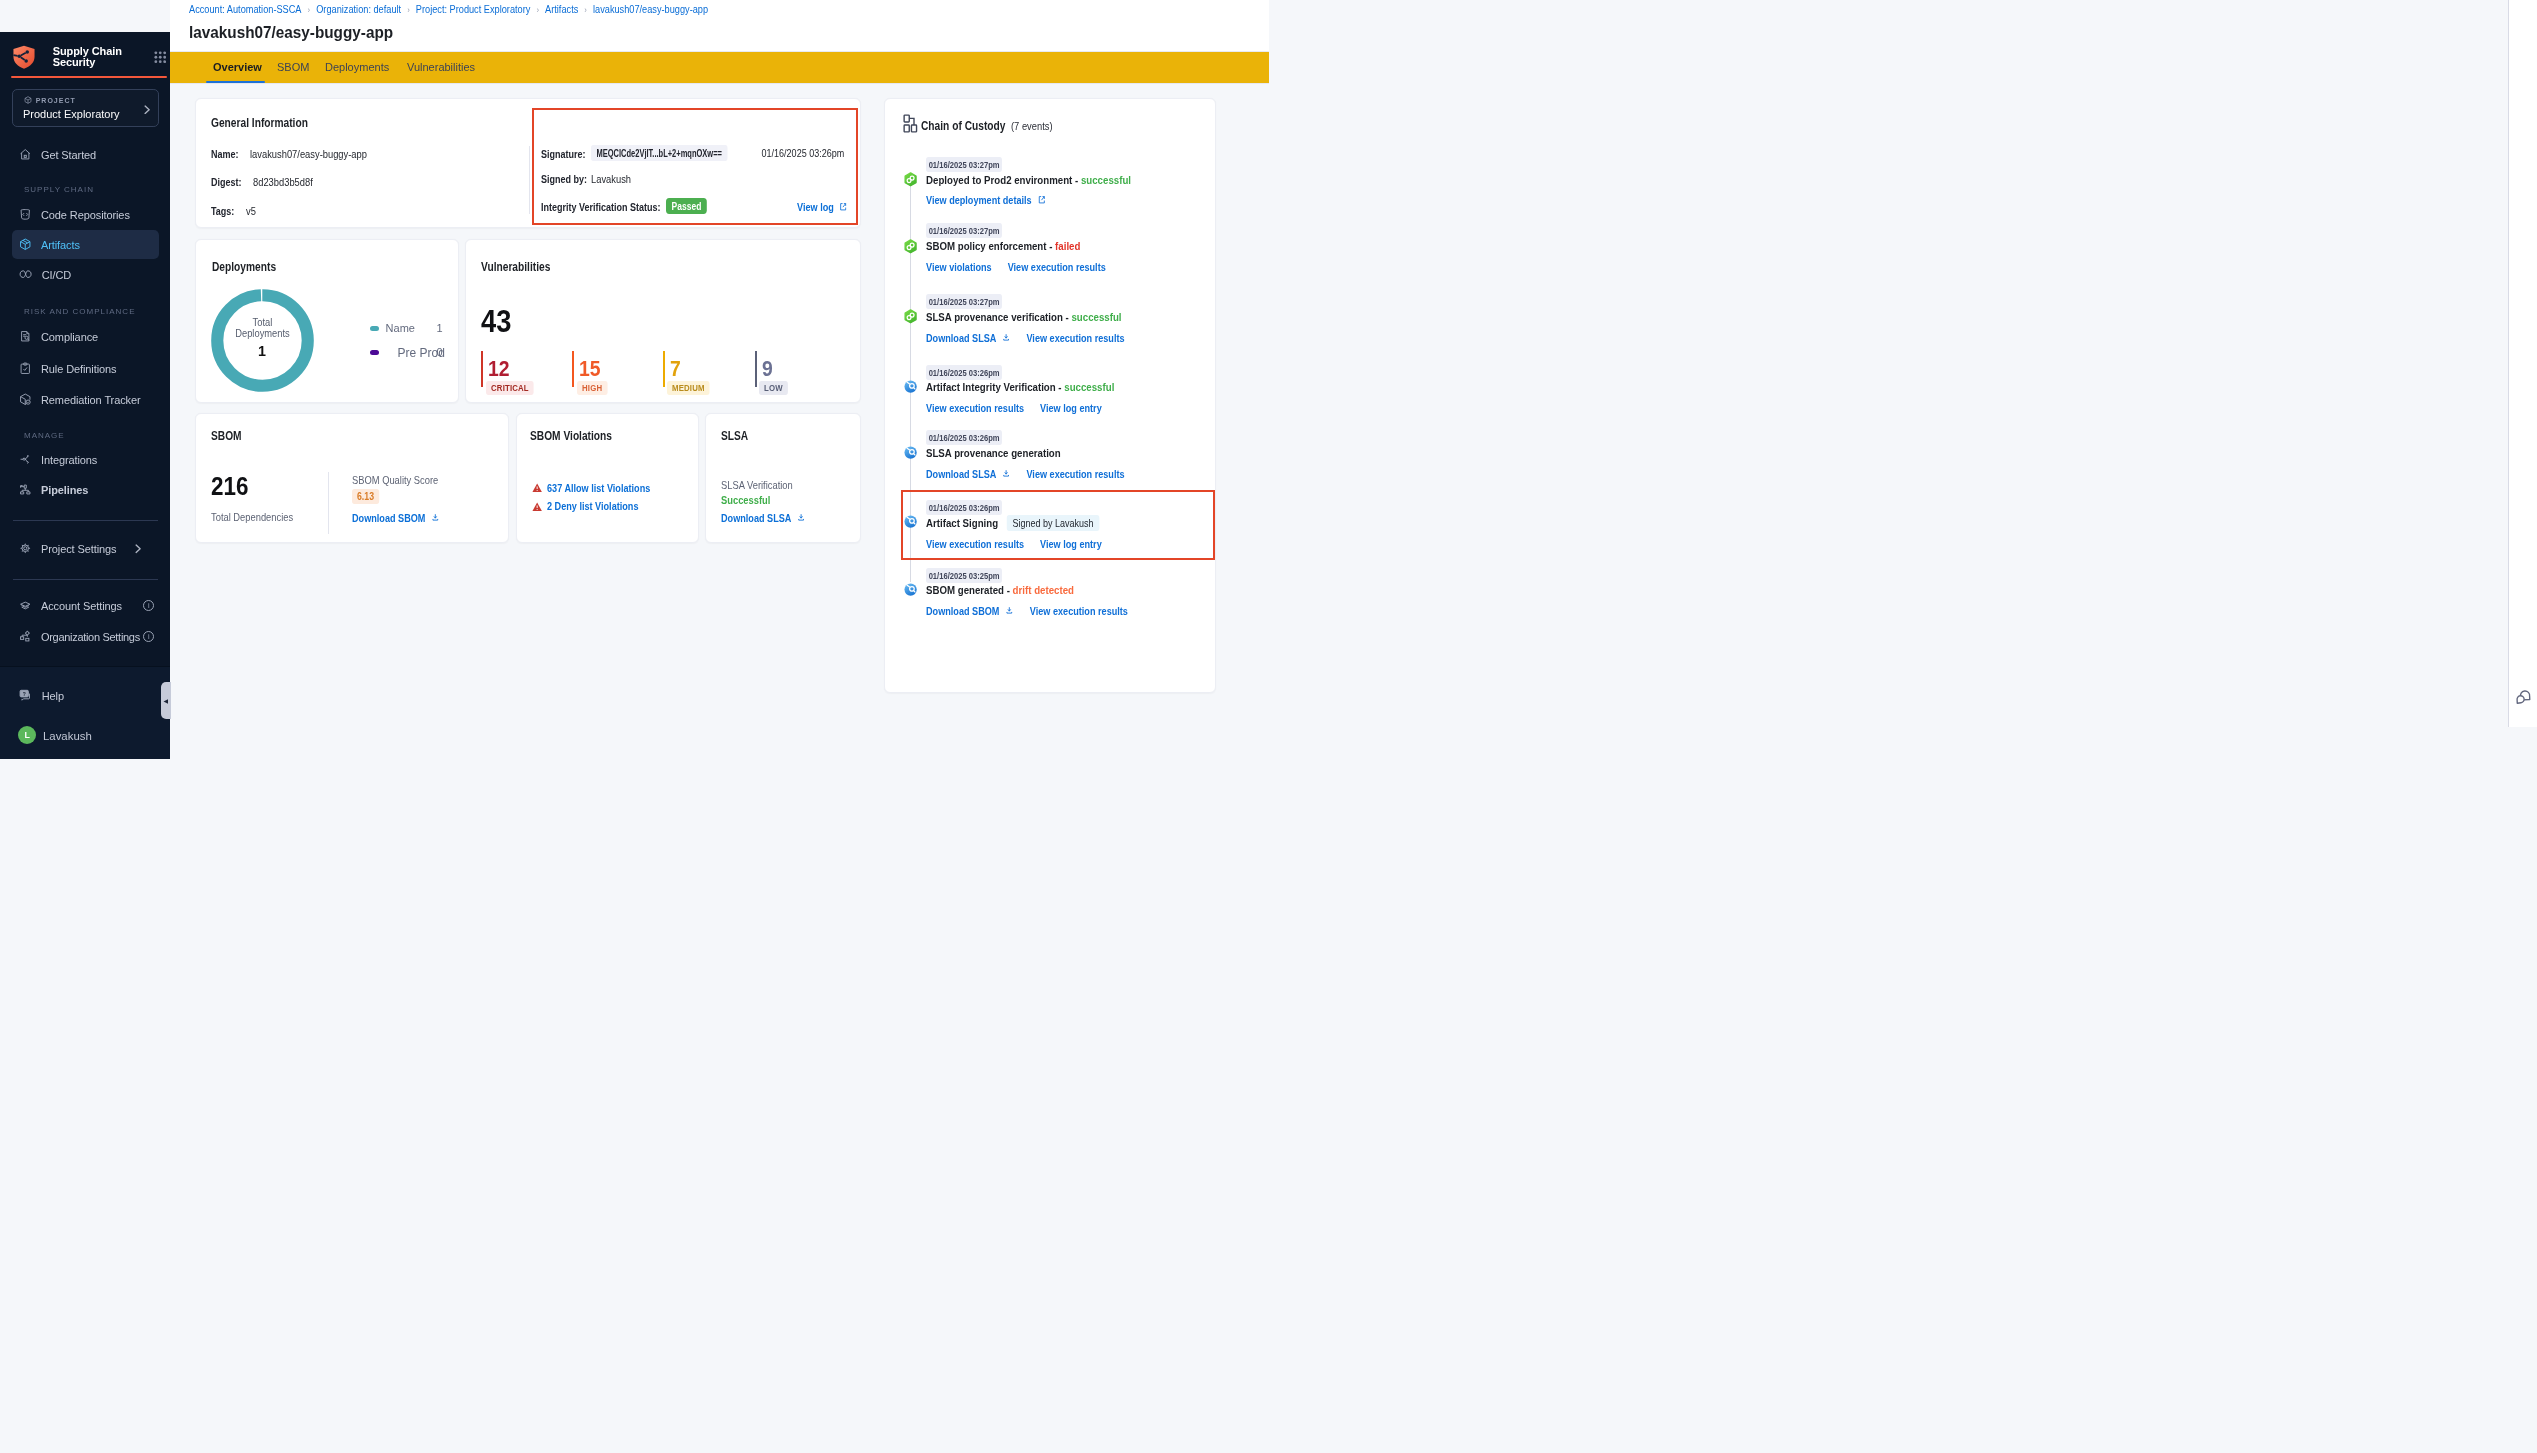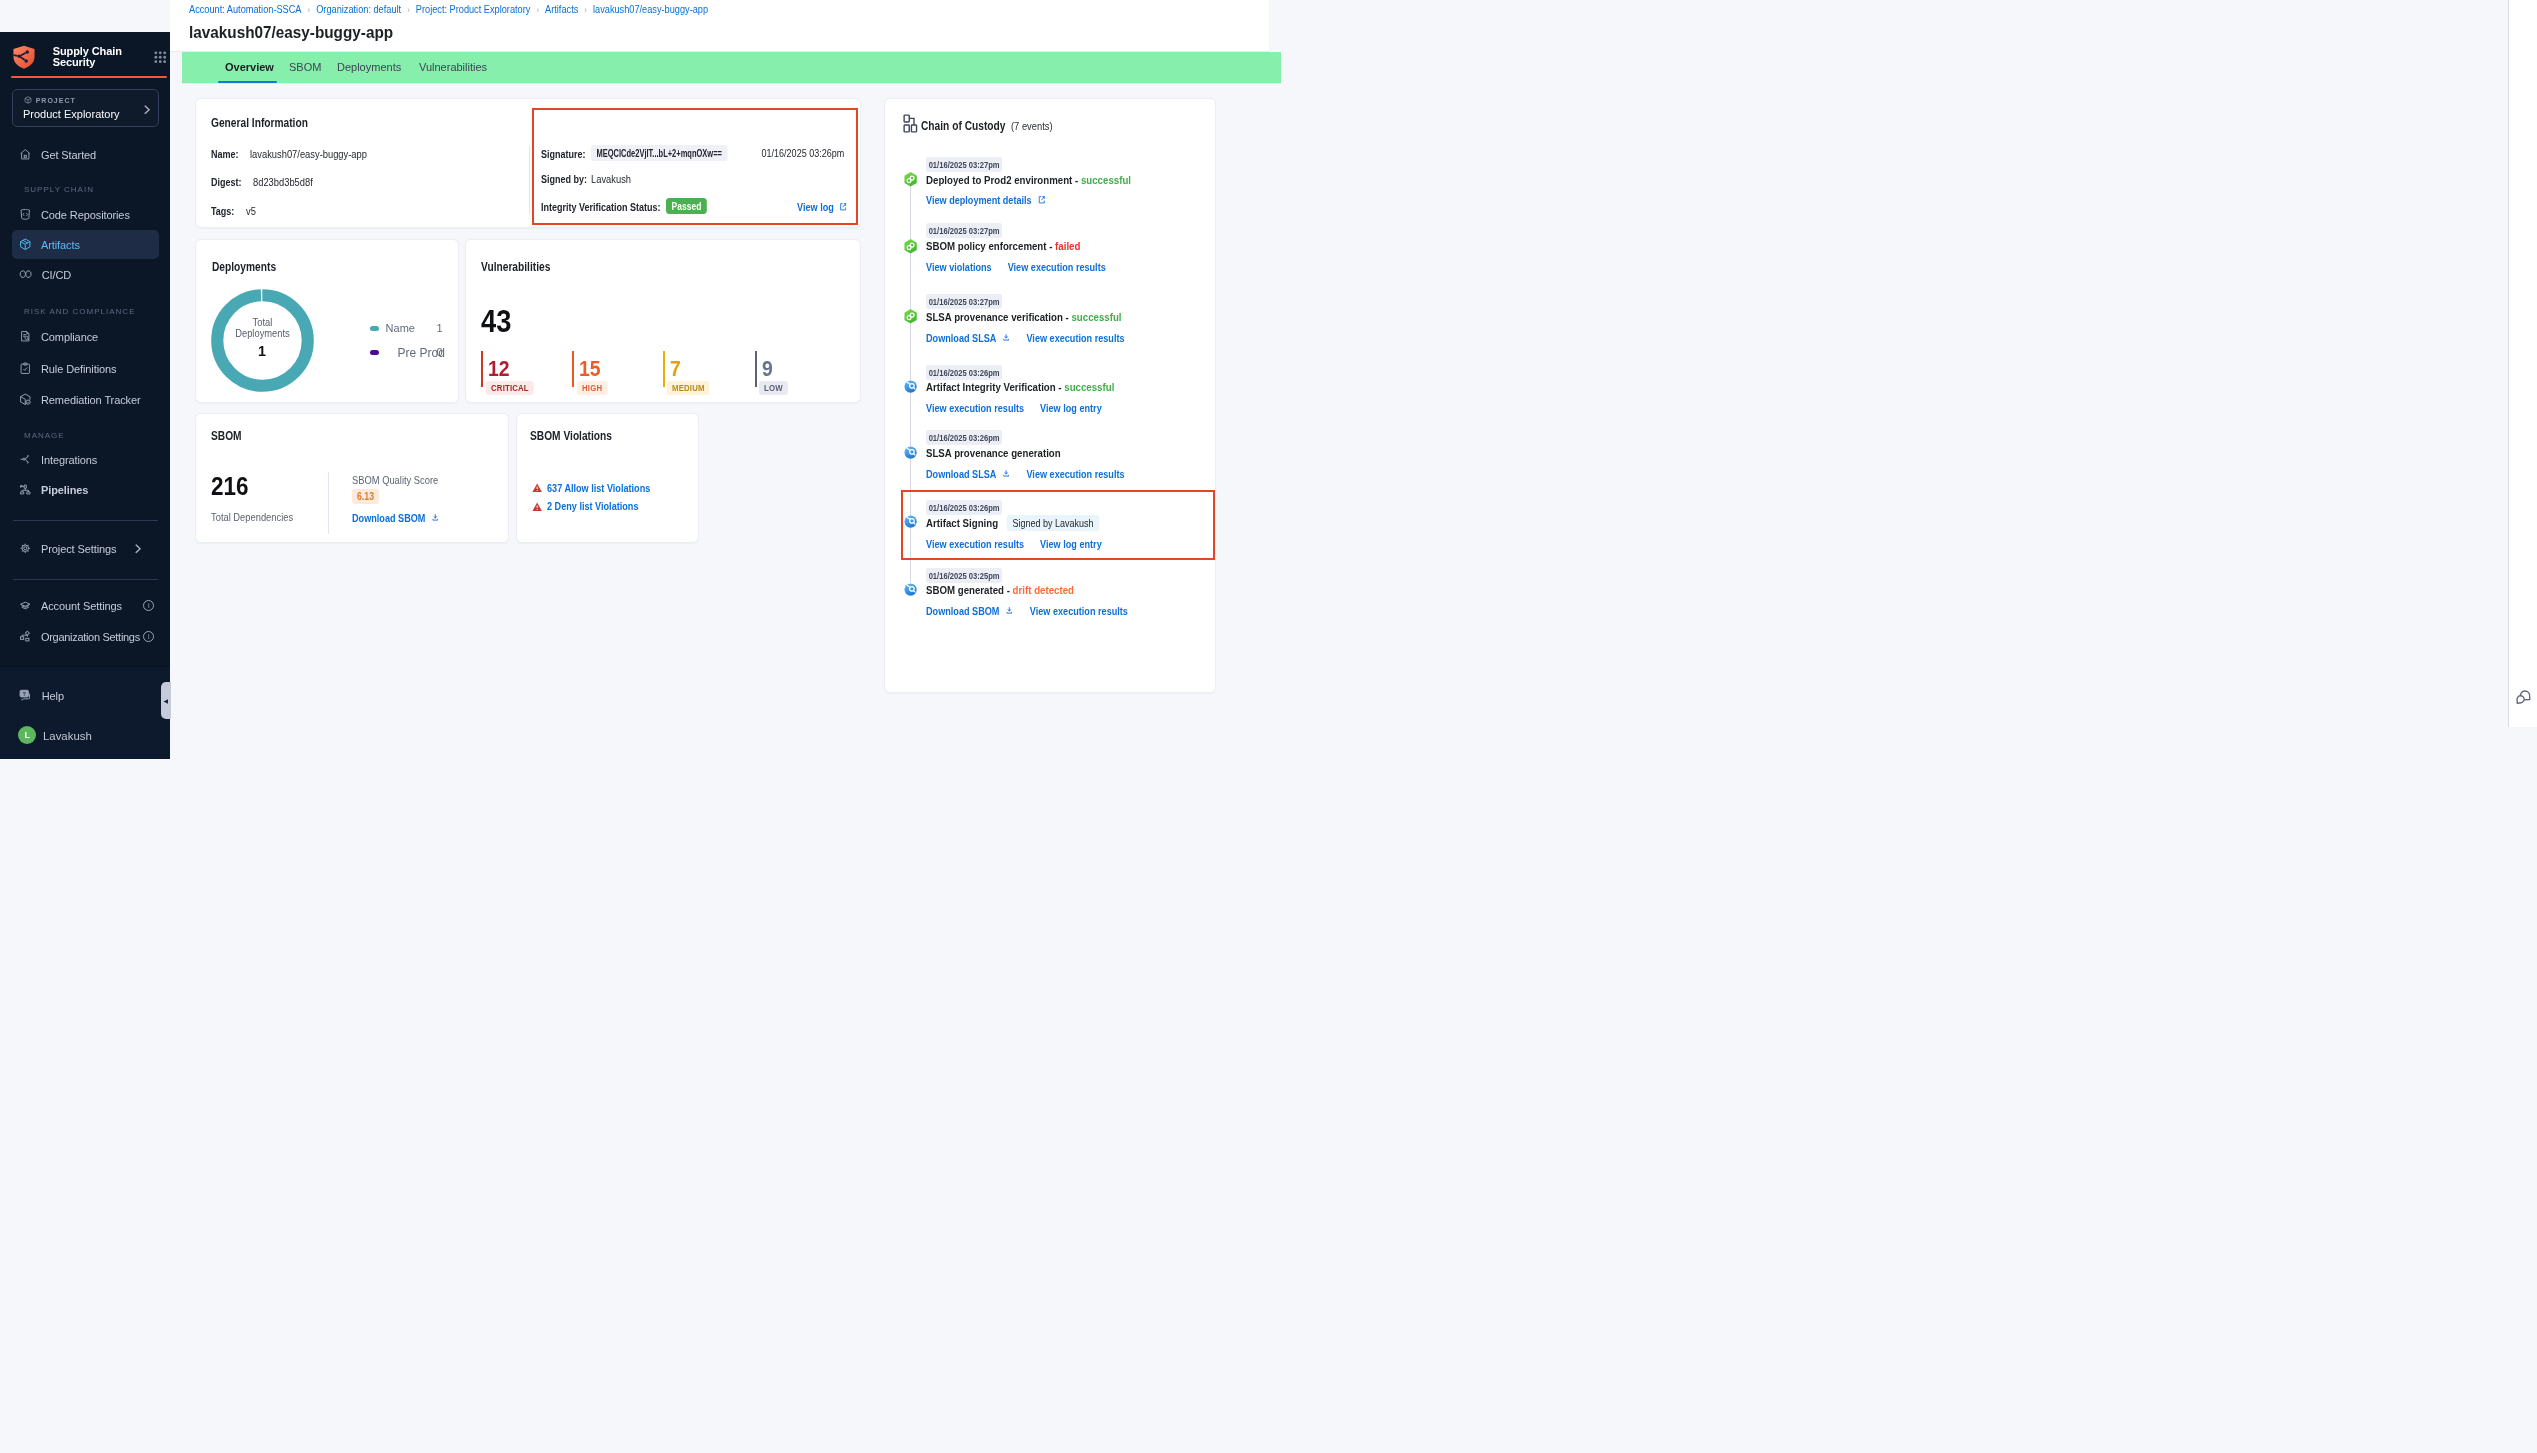--- a/index.html
+++ b/index.html
@@ -21,21 +21,21 @@
 .sb-div{position:absolute;left:12.5px;width:145px;height:0.7px;background:#2c3852;}
 .sb-foot{position:absolute;left:0;top:634px;width:170px;height:93px;background:#0d1a2e;border-top:0.7px solid #06101e;}
 .collapse-tab{position:absolute;left:161px;top:650px;width:9.5px;height:37px;background:#c6cbd9;border-radius:5.1px 0 0 5.1px;z-index:6;display:flex;align-items:center;justify-content:center;color:#1b2437;font-size:5.9px;}
 .avatar{position:absolute;left:18px;top:694px;width:18.4px;height:18.4px;border-radius:50%;background:#5cb85c;color:#fff;font-size:8.8px;font-weight:700;display:flex;align-items:center;justify-content:center;}
 
 .main{position:absolute;left:170px;top:0;width:1099px;height:727px;}
 .hdr{position:absolute;left:0;top:0;width:1099px;height:52px;background:#fff;border-bottom:0.7px solid #e8eaf2;}
 .crumbs{position:absolute;left:19px;top:4.4px;font-size:10px;color:#0a6dd6;transform:scaleX(.92);transform-origin:0 0;white-space:nowrap;}
 .crumbs .sep{color:#98a0b3;font-size:8.4px;padding:0 6.6px;}
 .h1{position:absolute;left:19px;top:23px;font-size:17px;font-weight:700;color:#1d2025;transform:scaleX(.9);transform-origin:0 0;white-space:nowrap;}
-.tabs{position:absolute;left:12px;top:52px;width:1099px;height:32px;background:#86efac;border-bottom:0.7px solid #e6e8f0;}
+.tabs{position:absolute;left:0;top:52px;width:1099px;height:32px;background:#eab308;border-bottom:0.7px solid #e6e8f0;}
 .tab{position:absolute;top:0;height:32px;line-height:30px;font-size:11px;color:#3d4354;}
 .tab.on{color:#1b1d22;font-weight:700;}
 .tab-underline{position:absolute;left:36px;top:29px;width:59px;height:2.2px;background:#1d72d8;border-radius:1.5px;}
 .content{position:absolute;left:0;top:84px;width:1099px;height:643px;background:#f5f7fa;}
 .card{position:absolute;background:#fff;border:0.7px solid #eceef4;border-radius:5.9px;box-shadow:0 0.7px 1.5px rgba(40,41,61,.04);}
 .sx85{transform:scaleX(.85);transform-origin:0 0;white-space:nowrap;}
 .sxc{transform:scaleX(.85);transform-origin:50% 0;white-space:nowrap;}
 .ctitle{font-size:12px;font-weight:700;color:#1d2025;transform:scaleX(.85);transform-origin:0 0;white-space:nowrap;}
 .lbl{font-weight:700;color:#22252e;font-size:10.6px;transform:scaleX(.85);transform-origin:0 0;white-space:nowrap;}
 .val{color:#25282f;font-size:11px;transform:scaleX(.85);transform-origin:0 0;white-space:nowrap;}
@@ -300,20 +300,30 @@
         </svg>
       <div class="abs" style="left:30px;top:68px;font-weight:600;font-size:11.4px;color:#0b6fd7;transform:scaleX(.8);transform-origin:0 0;white-space:nowrap;">637 Allow list Violations</div>
       <svg class="abs" style="left:15px;top:88px;" width="10.3" height="9.5" viewBox="0 0 24 22">
           <path d="M12 1 L23 21 H1 Z" fill="#c93a31"></path>
           <path d="M12 8 V14" stroke="#fff" stroke-width="2.2"></path>
           <circle cx="12" cy="17.3" r="1.3" fill="#fff"></circle>
         </svg>
       <div class="abs" style="left:30px;top:86px;font-weight:600;font-size:11.4px;color:#0b6fd7;transform:scaleX(.8);transform-origin:0 0;white-space:nowrap;">2 Deny list Violations</div>
     </div>
 
+    <div class="card" style="left:535px;top:329px;width:156px;height:130px;">
+      <div class="ctitle abs" style="left:15.3px;top:15.4px;">SLSA</div>
+      <div class="abs sx85" style="left:15.3px;top:65px;font-size:11px;color:#5d6374;">SLSA Verification</div>
+      <div class="abs sx85" style="left:15.3px;top:80px;font-size:11px;font-weight:700;color:#3fae4a;">Successful</div>
+      <div class="link abs" style="left:15.3px;top:98px;">Download SLSA
+        <svg width="10.3" height="9.5" viewBox="0 0 24 24" fill="none" stroke="#0b6fd7" stroke-width="2.4" style="margin-left:4.4px;">
+            <path d="M12 3 V13 M7.5 8.5 L12 13 L16.5 8.5 M4.5 15 V18 H19.5 V15"></path>
+          </svg>
+      </div>
+    </div>
 
     <div class="card" style="left:714px;top:14.3px;width:332px;height:595px;">
       <svg class="abs" style="left:18px;top:14.7px;" width="14.7" height="19" viewBox="0 0 20 26" fill="none" stroke="#3f4558" stroke-width="1.9">
         <rect x="1.5" y="1.5" width="7" height="9.5" rx="1"></rect>
           <rect x="1.5" y="15" width="7" height="9.5" rx="1"></rect>
           <rect x="11.5" y="15" width="7" height="9.5" rx="1"></rect>
         <path d="M8.5 6 H15 V15"></path>
       </svg>
       <div class="ctitle abs" style="left:36px;top:20px;">Chain of Custody</div>
       <div class="abs sx85" style="left:126px;top:20.6px;font-size:11px;color:#2a2d36;">(7 events)</div>

